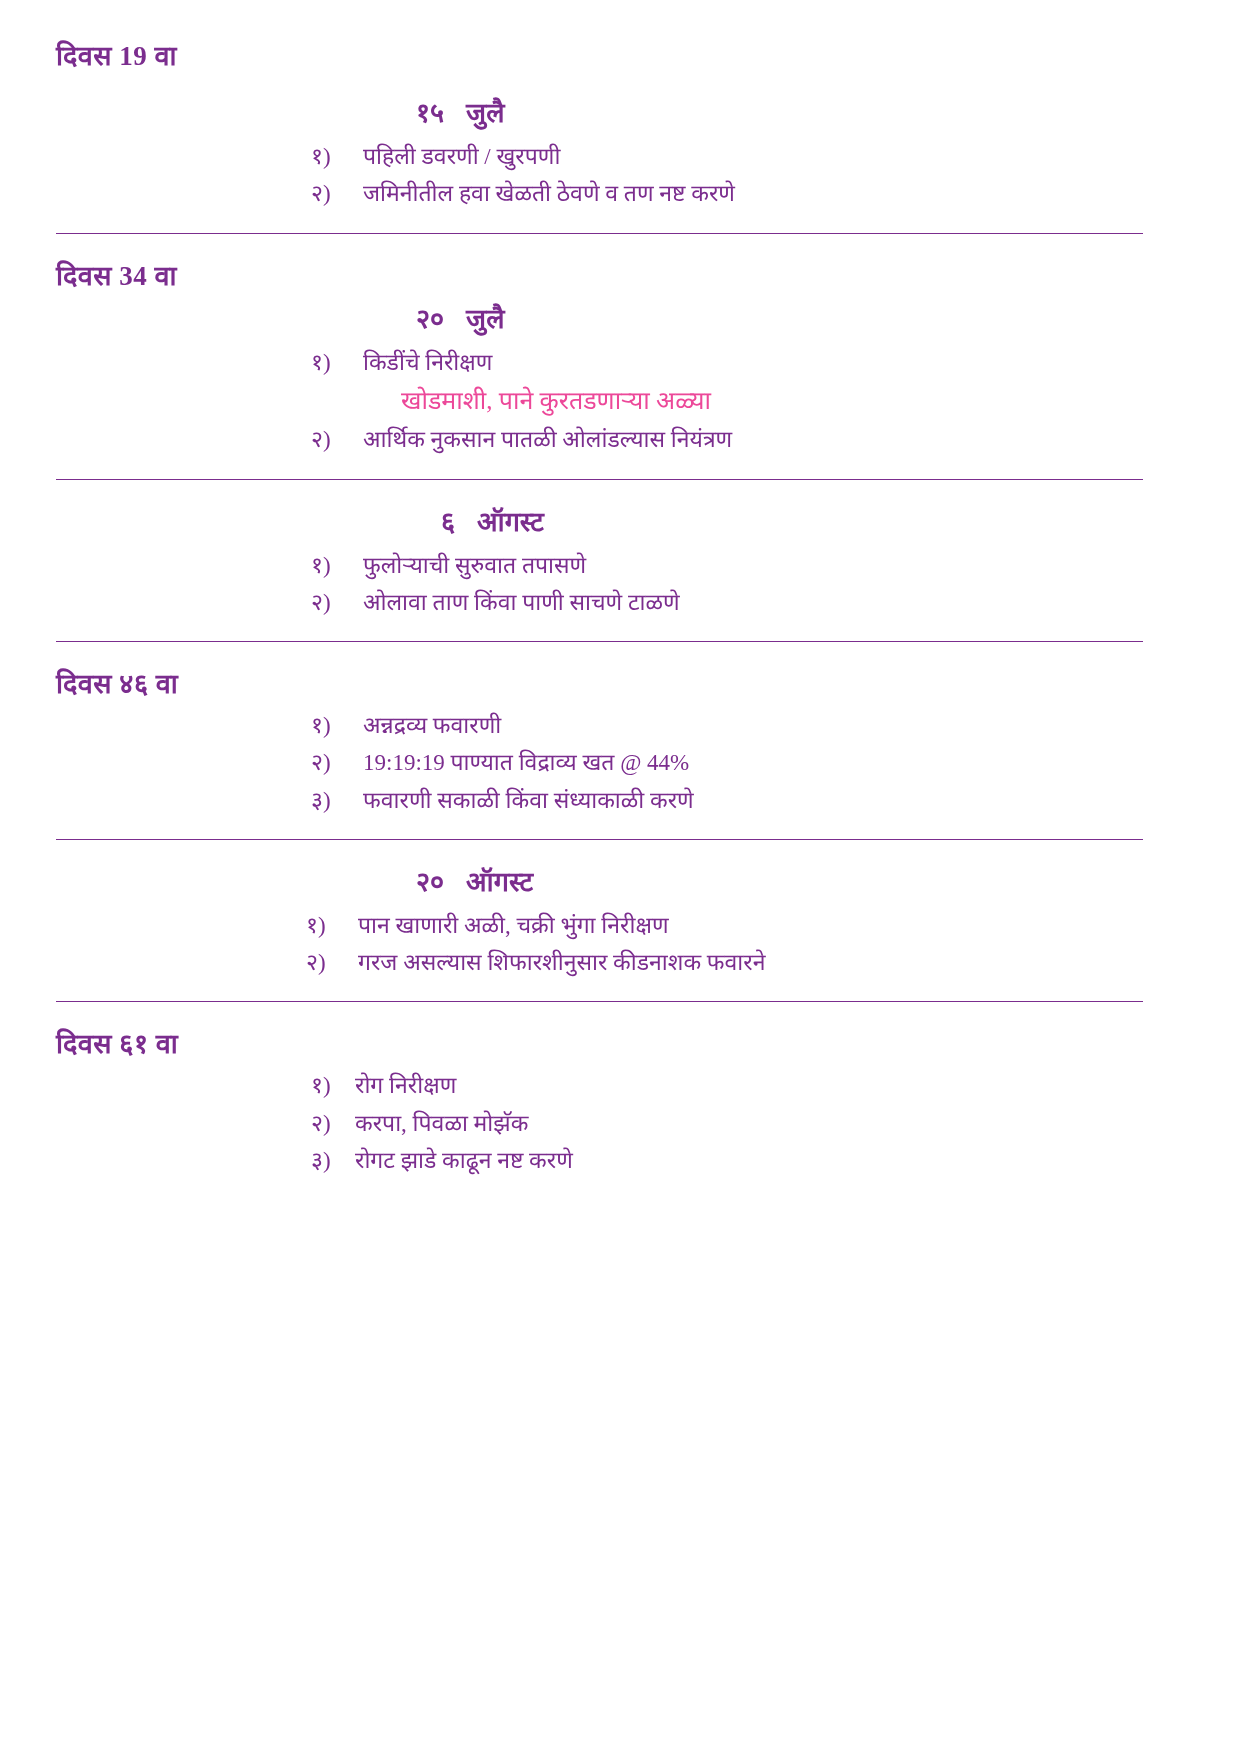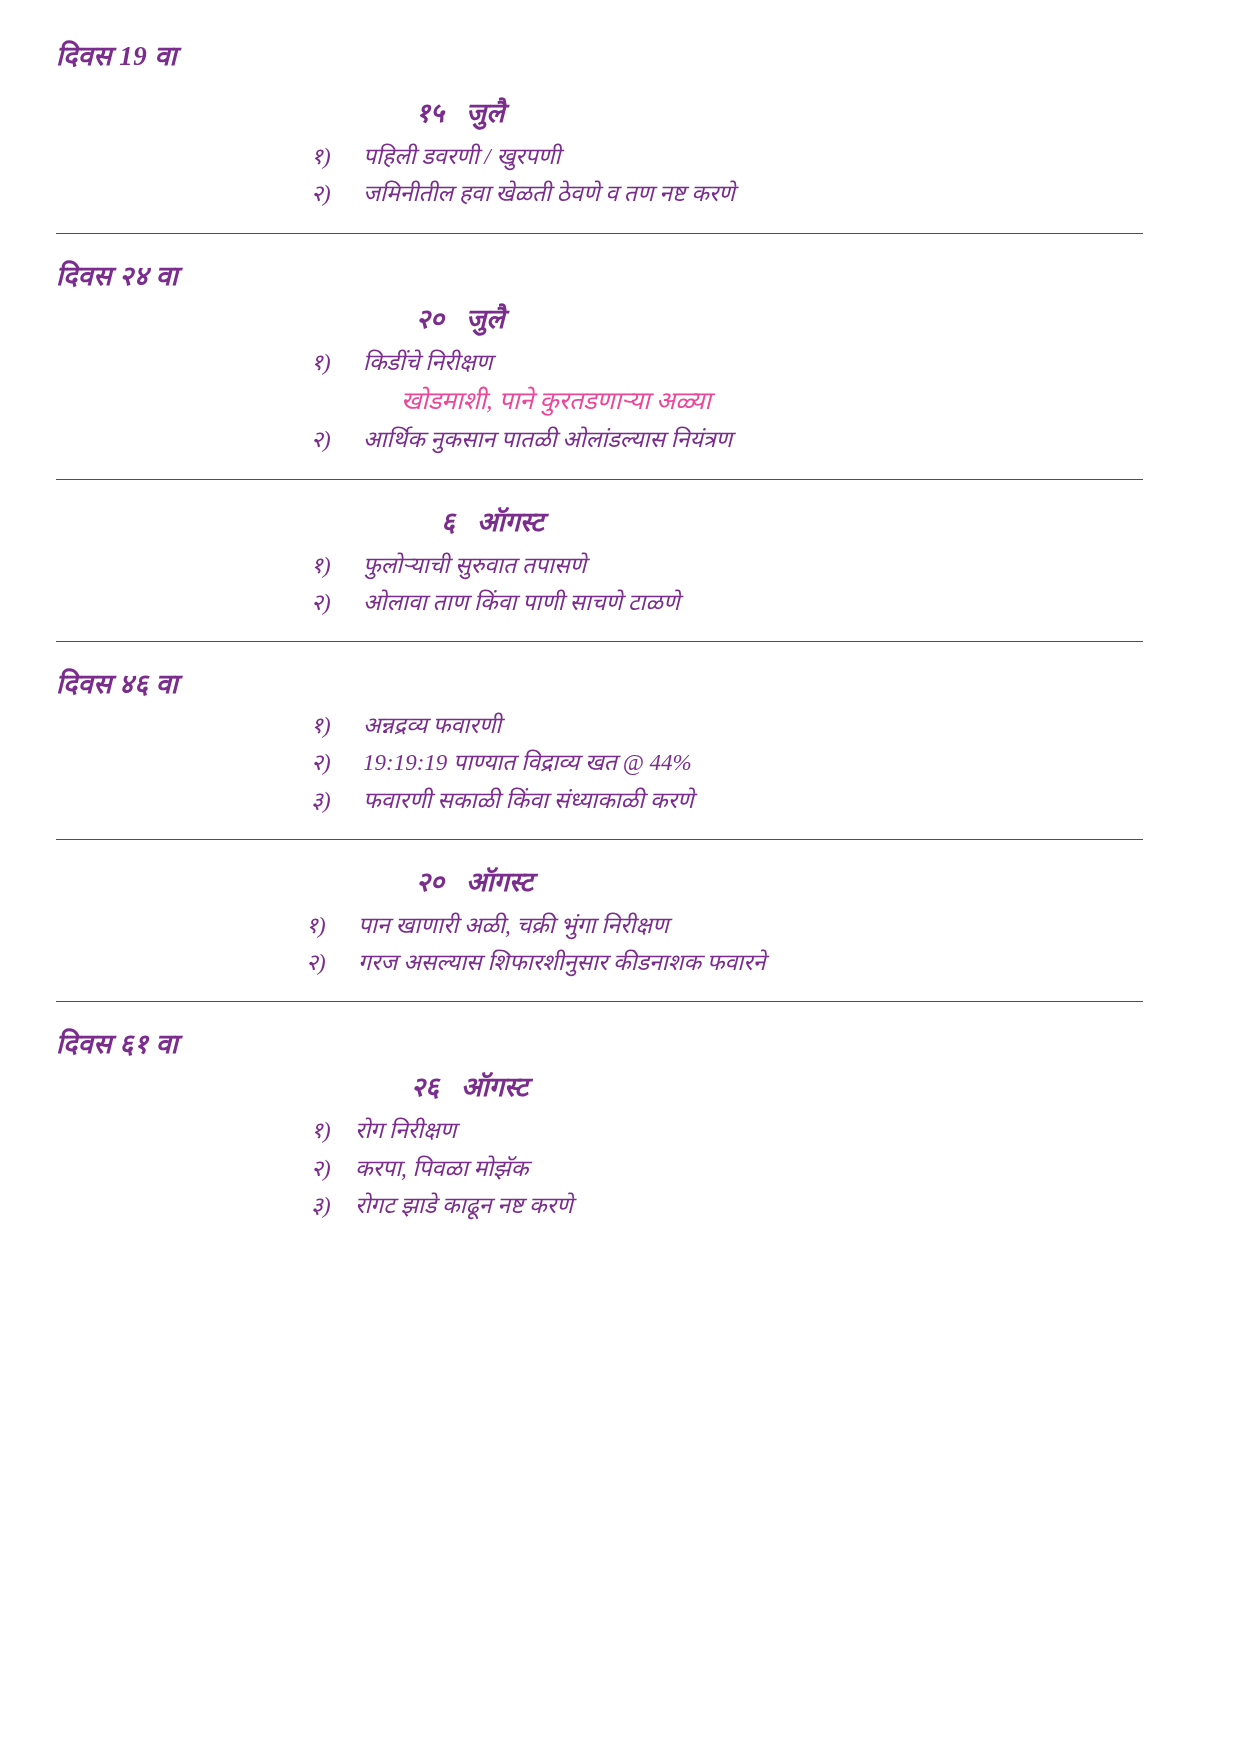--- a/index.html
+++ b/index.html
@@ -13,21 +13,20 @@
     font-family: "Liberation Serif", "DejaVu Serif", serif;
     color: #7b2d8e;
     position: relative;
     overflow: hidden;
   }
   .page {
     box-sizing: border-box;
     width: 1199px;
     min-height: 1755px;
     padding: 36px 56px 2px 56px;
-    font-style: italic;
   }
   .section {
     position: relative;
   }
   .day-title {
     font-size: 27px;
     font-weight: bold;
     color: #7b2d8e;
     letter-spacing: 0.5px;
     margin: 0 0 6px 0;
@@ -119,21 +118,21 @@
       </li>
       <li>
         <span class="marker">२)</span>
         <span class="item-text">जमिनीतील हवा खेळती ठेवणे व तण नष्ट करणे</span>
       </li>
     </ol>
   </div>
   <hr class="divider">
 
   <div class="section s1">
-    <div class="day-title">दिवस २४ वा</div>
+    <div class="day-title">दिवस 34 वा</div>
     <div class="date-line">
       <span class="date-inner">
         <span class="date-num">२०</span><span>जुलै</span>
       </span>
     </div>
     <ol class="items">
       <li>
         <span class="marker">१)</span>
         <span class="item-text">किडींचे निरीक्षण</span>
       </li>
@@ -200,25 +199,20 @@
       <li>
         <span class="marker">२)</span>
         <span class="item-text">गरज असल्यास शिफारशीनुसार कीडनाशक फवारने</span>
       </li>
     </ol>
   </div>
   <hr class="divider">
 
   <div class="section s5">
     <div class="day-title">दिवस ६१ वा</div>
-    <div class="date-line">
-      <span class="date-inner">
-        <span class="date-num">२६</span><span>ऑगस्ट</span>
-      </span>
-    </div>
     <ol class="items">
       <li>
         <span class="marker">१)</span>
         <span class="item-text">रोग निरीक्षण</span>
       </li>
       <li>
         <span class="marker">२)</span>
         <span class="item-text">करपा, पिवळा मोझॅक</span>
       </li>
       <li>

